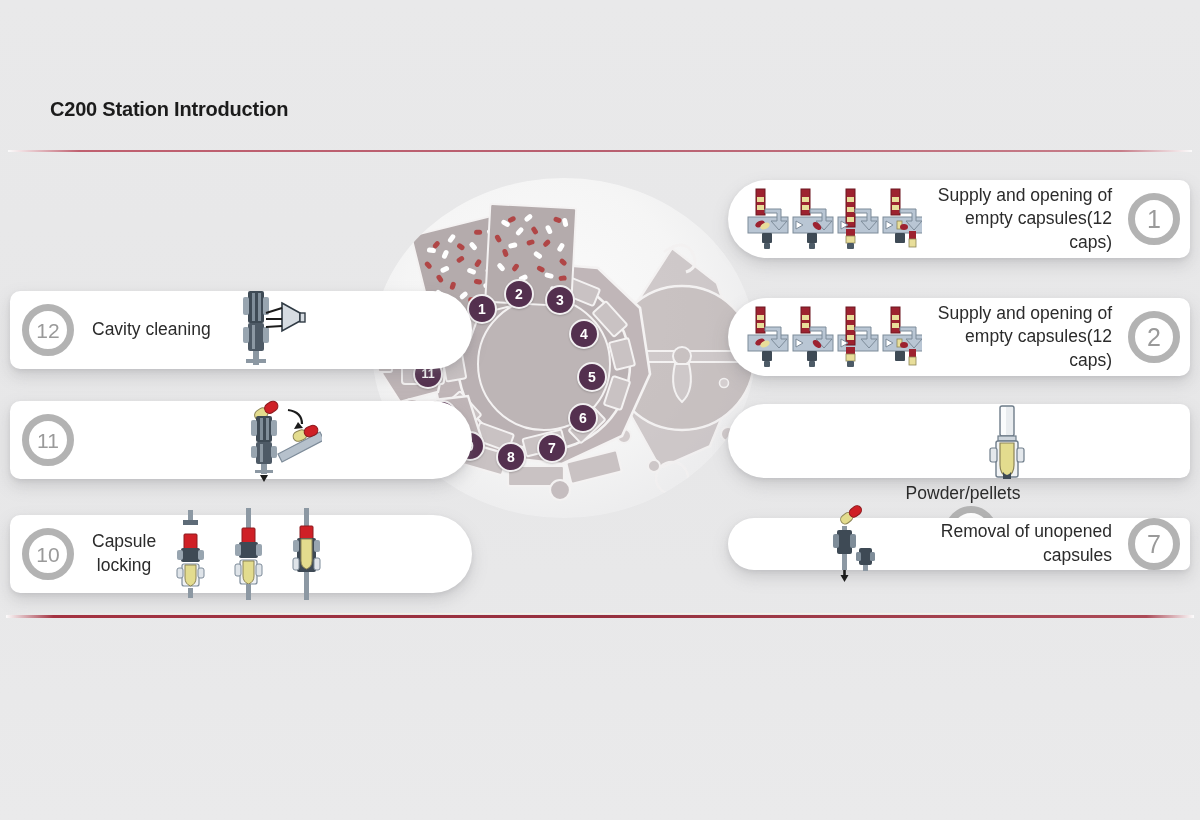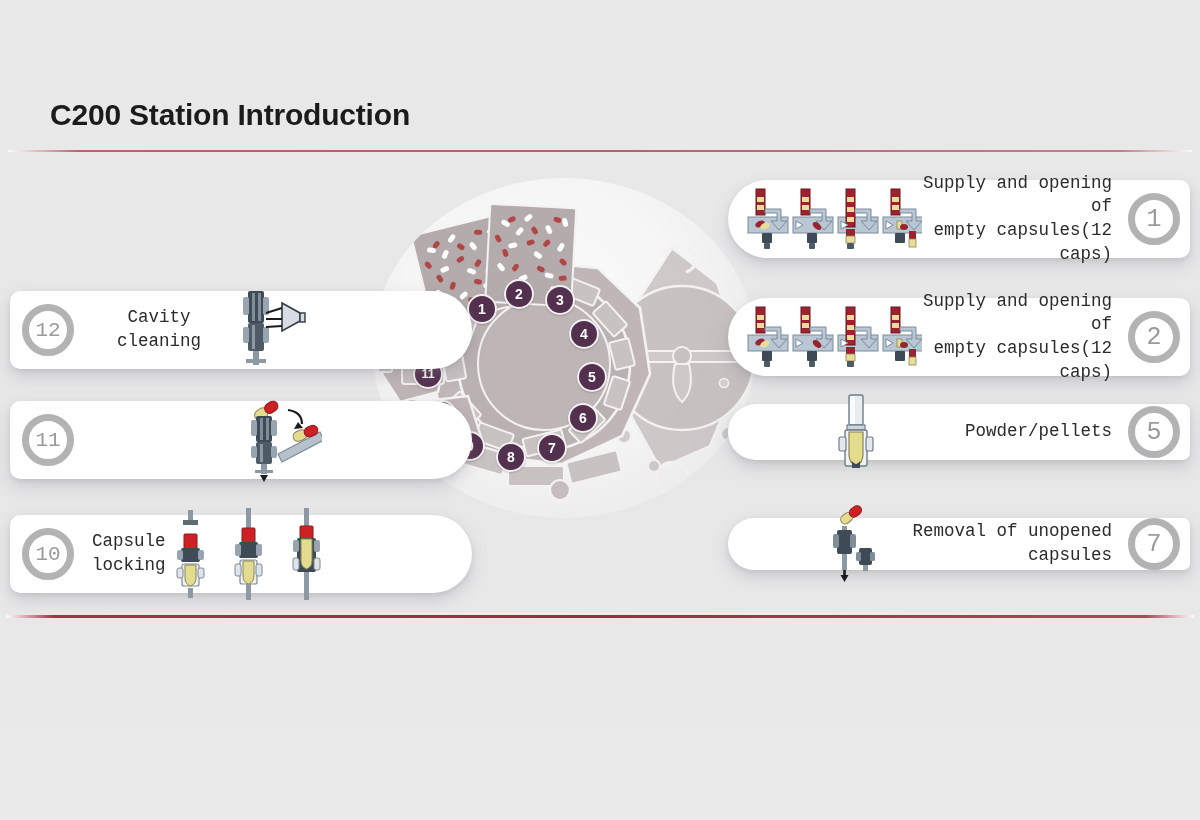--- a/index.html
+++ b/index.html
@@ -12,21 +12,21 @@
   #page {
     position: relative;
     width: 1200px; height: 820px;
     background: linear-gradient(180deg,#e9e9ea 0%, #e7e7e8 55%, #eaeaeb 100%);
   }
 
   
   .title {
     position: absolute;
     left: 50px; top: 98px;
-    font-size: 30px;
+    font-size: 20px;
     font-weight: bold;
     color: #1b1b1b;
     letter-spacing: -0.2px;
   }
   .rule-top {
     position: absolute;
     left: 8px; top: 150px;
     width: 1184px; height: 2px;
     background: linear-gradient(90deg,#ffffff 0%, #b8485a 6%, #b0475a 50%, #c06a78 94%, #ffffff 100%);
     opacity: .85;
@@ -74,21 +74,20 @@
   }
   .badge.wide{ font-size:12.5px; }
 
   
   .card{
     position:absolute;
     background:#ffffff;
     box-shadow: 0 7px 16px rgba(120,120,125,.26), 0 2px 4px rgba(120,120,125,.14);
     display:flex;
     align-items:center;
-    font-family:Liberation Mono, monospace;
   }
   .card.right{
     border-radius: 46px 12px 12px 46px;
     padding-left: 18px;
     padding-right: 10px;
   }
   .card.left{
     border-radius: 12px 46px 46px 12px;
     padding-left: 12px;
     padding-right: 18px;
@@ -115,21 +114,21 @@
     white-space:pre-line;
   }
   .card.right .card-label{ text-align:right; }
   .card.left  .card-label{ text-align:center; }
 
   .icon-box{ flex:0 0 auto; display:flex; align-items:center; justify-content:center; }
 
   
   #card-1{ left:728px; top:180px; width:462px; height:78px; }
   #card-2{ left:728px; top:298px; width:462px; height:78px; }
-  #card-5{ left:728px; top:404px; width:462px; height:56px; }
+  #card-5{ left:728px; top:404px; width:462px; height:74px;flex-direction:column; }
   #card-7{ left:728px; top:518px; width:462px; height:52px; }
   #card-12{ left:10px; top:291px; width:462px; height:78px; }
   #card-11{ left:10px; top:401px; width:462px; height:78px; }
   #card-10{ left:10px; top:515px; width:462px; height:78px; }
 
   .spacer{ flex:1 1 auto; }
 </style>
 </head>
 <body>
 

